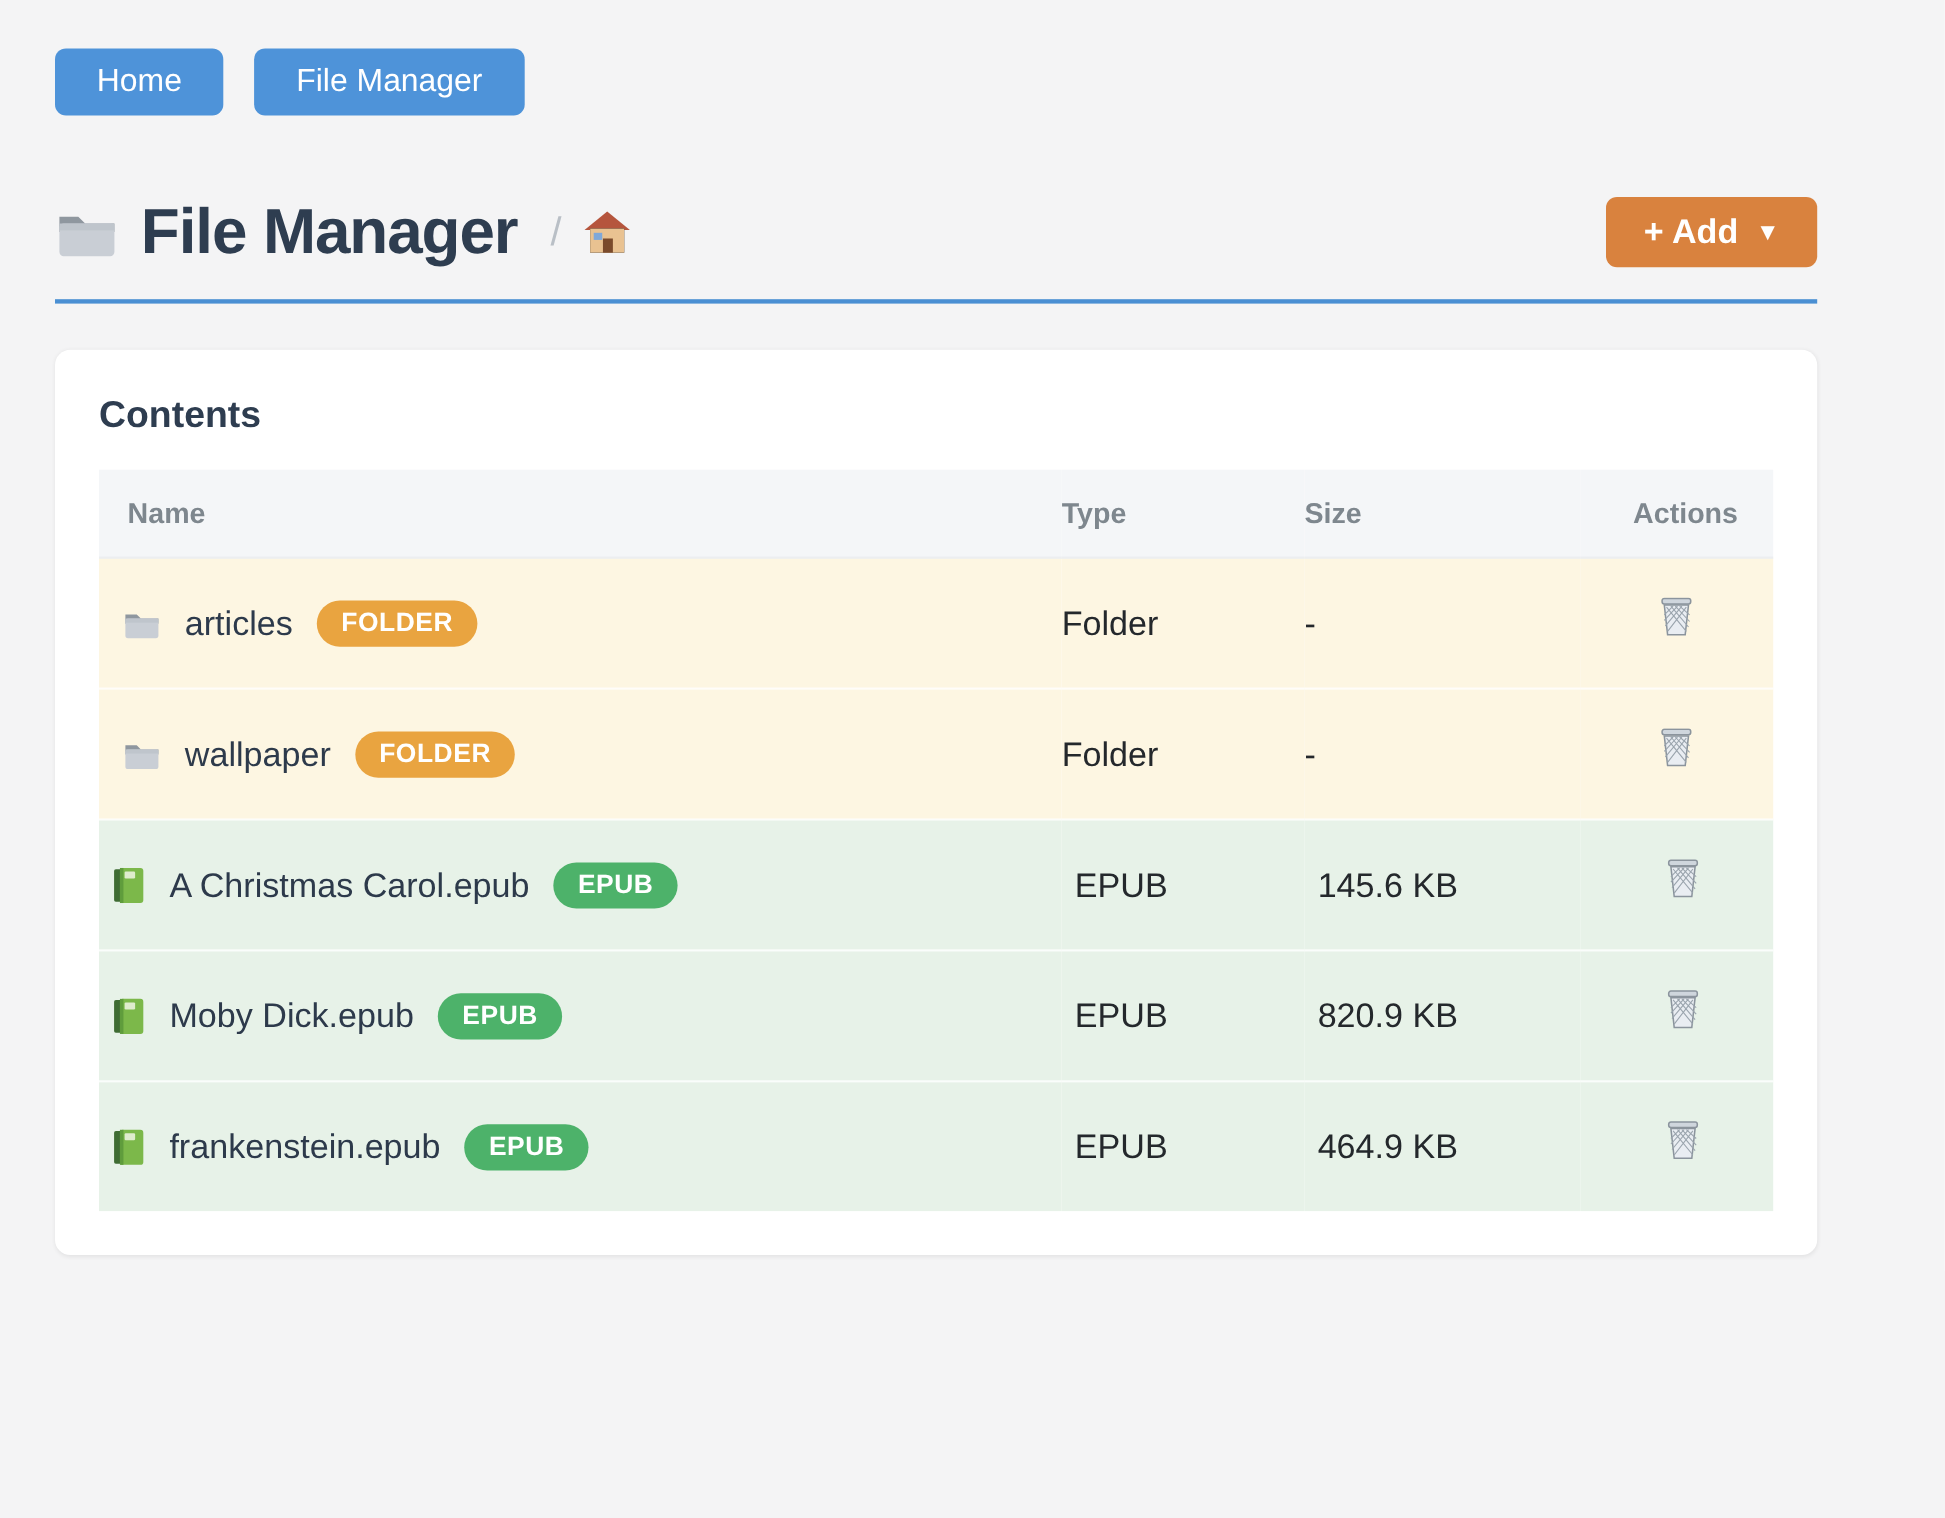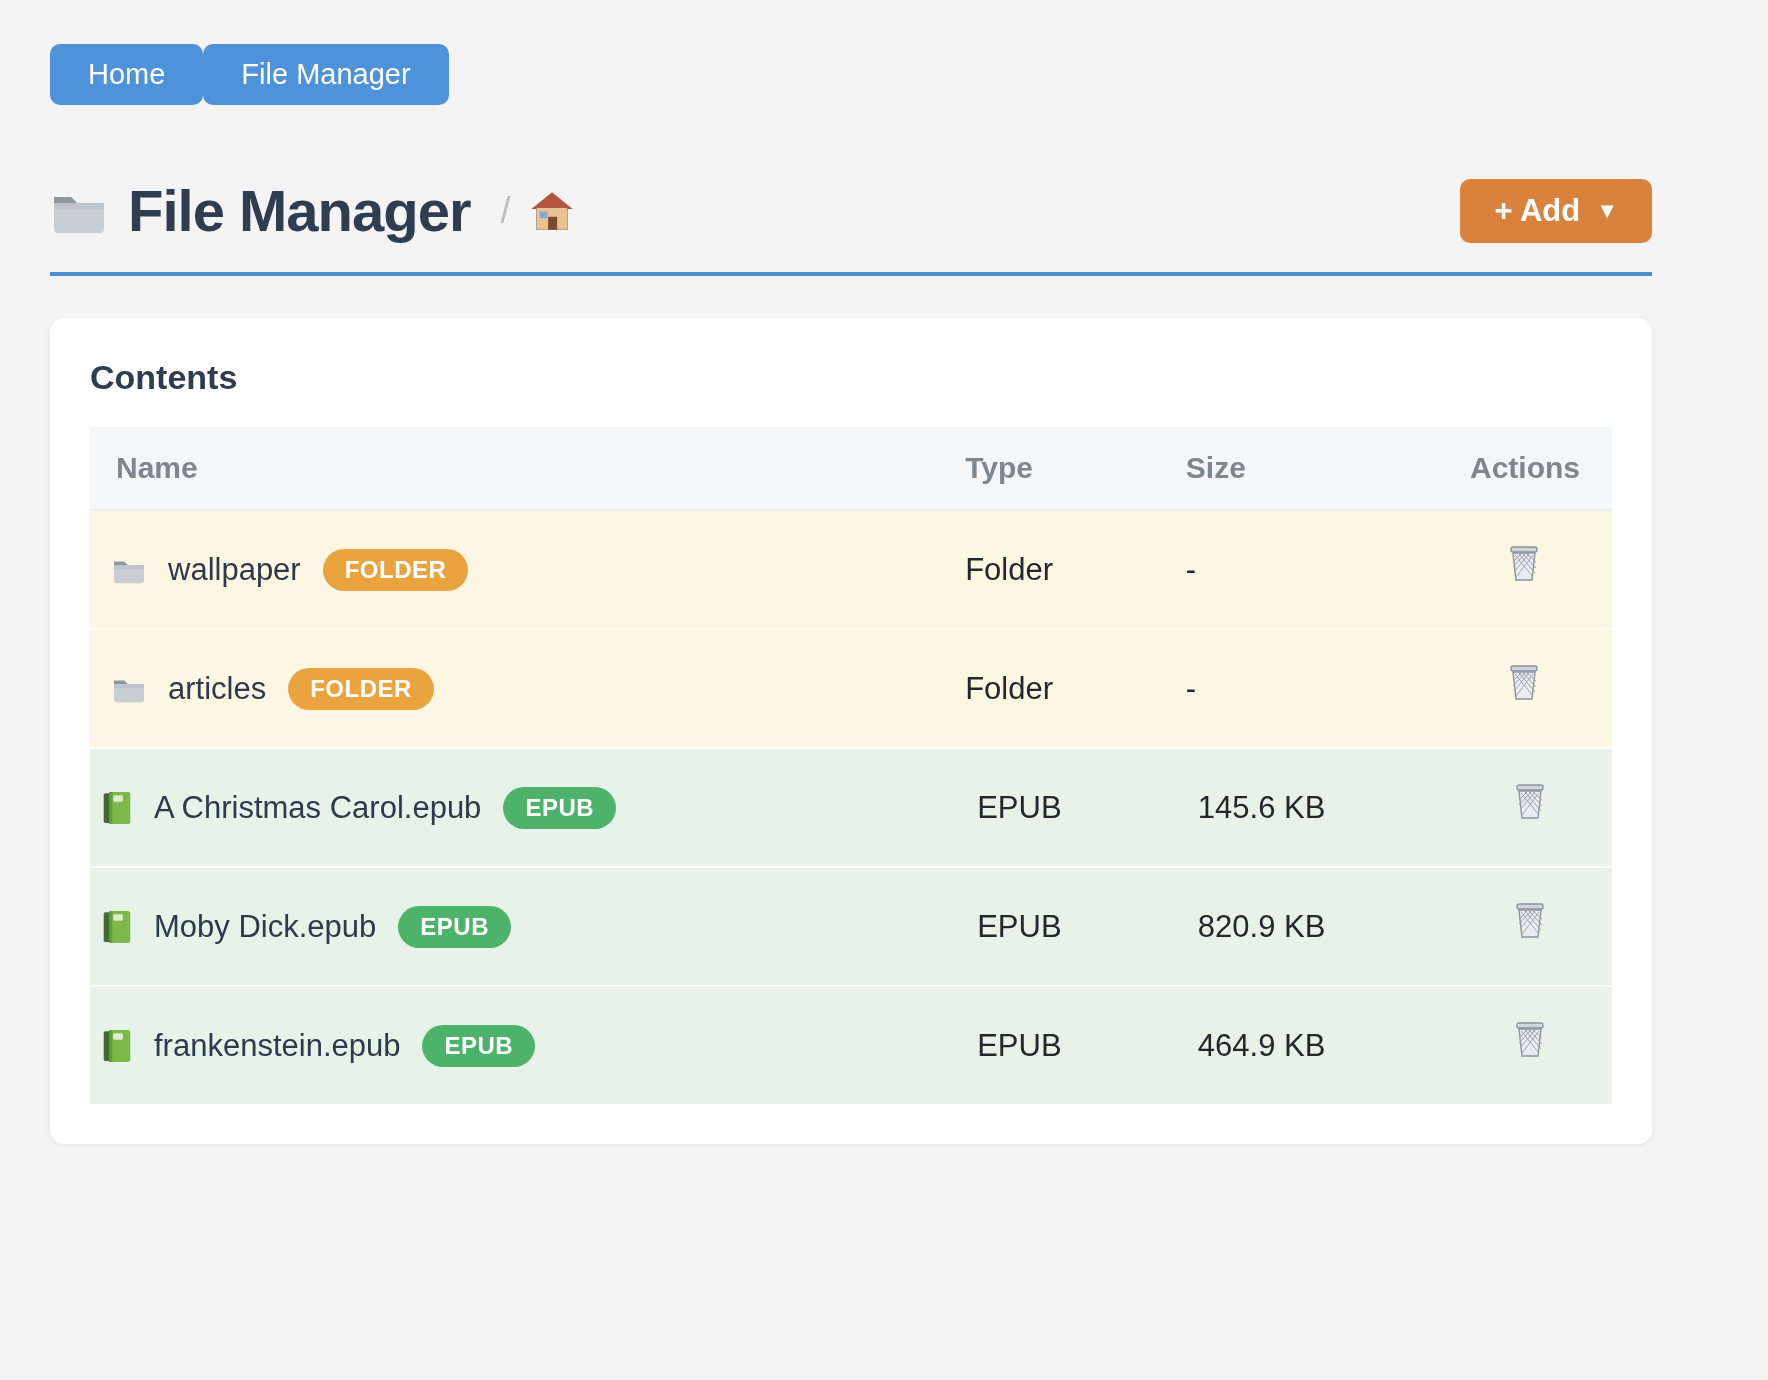--- a/index.html
+++ b/index.html
@@ -12,21 +12,21 @@
   *{box-sizing:border-box;}
   html,body{margin:0;padding:0;}
   body{
     width:1768px;height:1380px;background:var(--page-bg);
     font-family:"Liberation Sans", sans-serif;color:var(--title-text);
     overflow:hidden;
   }
   .container{width:1602px;margin-left:50px;padding-top:44px;}
 
   
-  .nav{display:flex;}
+  .nav{display:flex;gap:28px;}
   .nav-btn{
     background:var(--blue);color:#fff;border:none;border-radius:10px;
     font-family:inherit;font-size:29px;padding:16px 38px;cursor:pointer;line-height:1;
   }
 
   
   .title-row{margin-top:72px;display:flex;align-items:center;justify-content:space-between;}
   .title-left{display:flex;align-items:center;gap:20px;}
   .page-title{font-size:58px;font-weight:bold;color:var(--title-text);letter-spacing:-1px;}
   .crumb-sep{font-size:36px;color:#b9bfc6;margin-left:10px;font-weight:300;}
@@ -46,21 +46,21 @@
     box-shadow:0 1px 4px rgba(0,0,0,0.07);
   }
   .card-head{display:flex;align-items:baseline;justify-content:space-between;}
   .card-title{font-size:34px;font-weight:bold;color:var(--title-text);}
   .card-stats{font-size:30px;color:var(--muted-text);}
 
   table{width:100%;border-collapse:collapse;margin-top:30px;}
   col.c-name{width:57.5%;} col.c-type{width:14.5%;} col.c-size{width:16.5%;} col.c-actions{width:11.5%;}
   th{
     background:var(--header-bg);color:var(--muted-text);
-    font-size:30px;font-weight:bold;text-align:left;padding:24px 0;
+    font-size:26px;font-weight:bold;text-align:left;padding:24px 0;
   }
   th.th-name{padding-left:26px;}
   th.th-actions{text-align:right;padding-right:32px;}
   td{padding:35px 0;font-size:31px;color:var(--cell-text);line-height:42px;}
   tr.row-folder td{background:var(--row-folder-bg);}
   tr.row-epub td{background:var(--row-epub-bg);padding-left:12px;}
   tbody tr + tr td{border-top:2px solid rgba(255,255,255,0.75);}
   thead th{border-bottom:2px solid #eceef0;}
   td.td-name{padding-left:22px;}
   td.td-actions{text-align:center;}
@@ -166,42 +166,42 @@
       <tbody>
 
         <tr class="row-folder">
           <td class="td-name">
               <div class="name-wrap">
             <span class="icon">
                   <svg width="34" height="30" viewBox="0 0 36 32">
                     <use href="#svg-folder"></use>
                   </svg>
                 </span>
-            <span class="fname">wallpaper</span>
+            <span class="fname">articles</span>
             <span class="badge badge-folder">FOLDER</span>
           </div>
             </td>
           <td>Folder</td>
           <td>-</td>
           <td class="td-actions"><button class="trash-btn"><span class="icon">
                   <svg width="32" height="36" viewBox="0 0 32 36">
                     <use href="#svg-trash"></use>
                   </svg>
                 </span></button></td>
         </tr>
 
         <tr class="row-folder">
           <td class="td-name">
               <div class="name-wrap">
             <span class="icon">
                   <svg width="34" height="30" viewBox="0 0 36 32">
                     <use href="#svg-folder"></use>
                   </svg>
                 </span>
-            <span class="fname">articles</span>
+            <span class="fname">wallpaper</span>
             <span class="badge badge-folder">FOLDER</span>
           </div>
             </td>
           <td>Folder</td>
           <td>-</td>
           <td class="td-actions"><button class="trash-btn"><span class="icon">
                   <svg width="32" height="36" viewBox="0 0 32 36">
                     <use href="#svg-trash"></use>
                   </svg>
                 </span></button></td>

